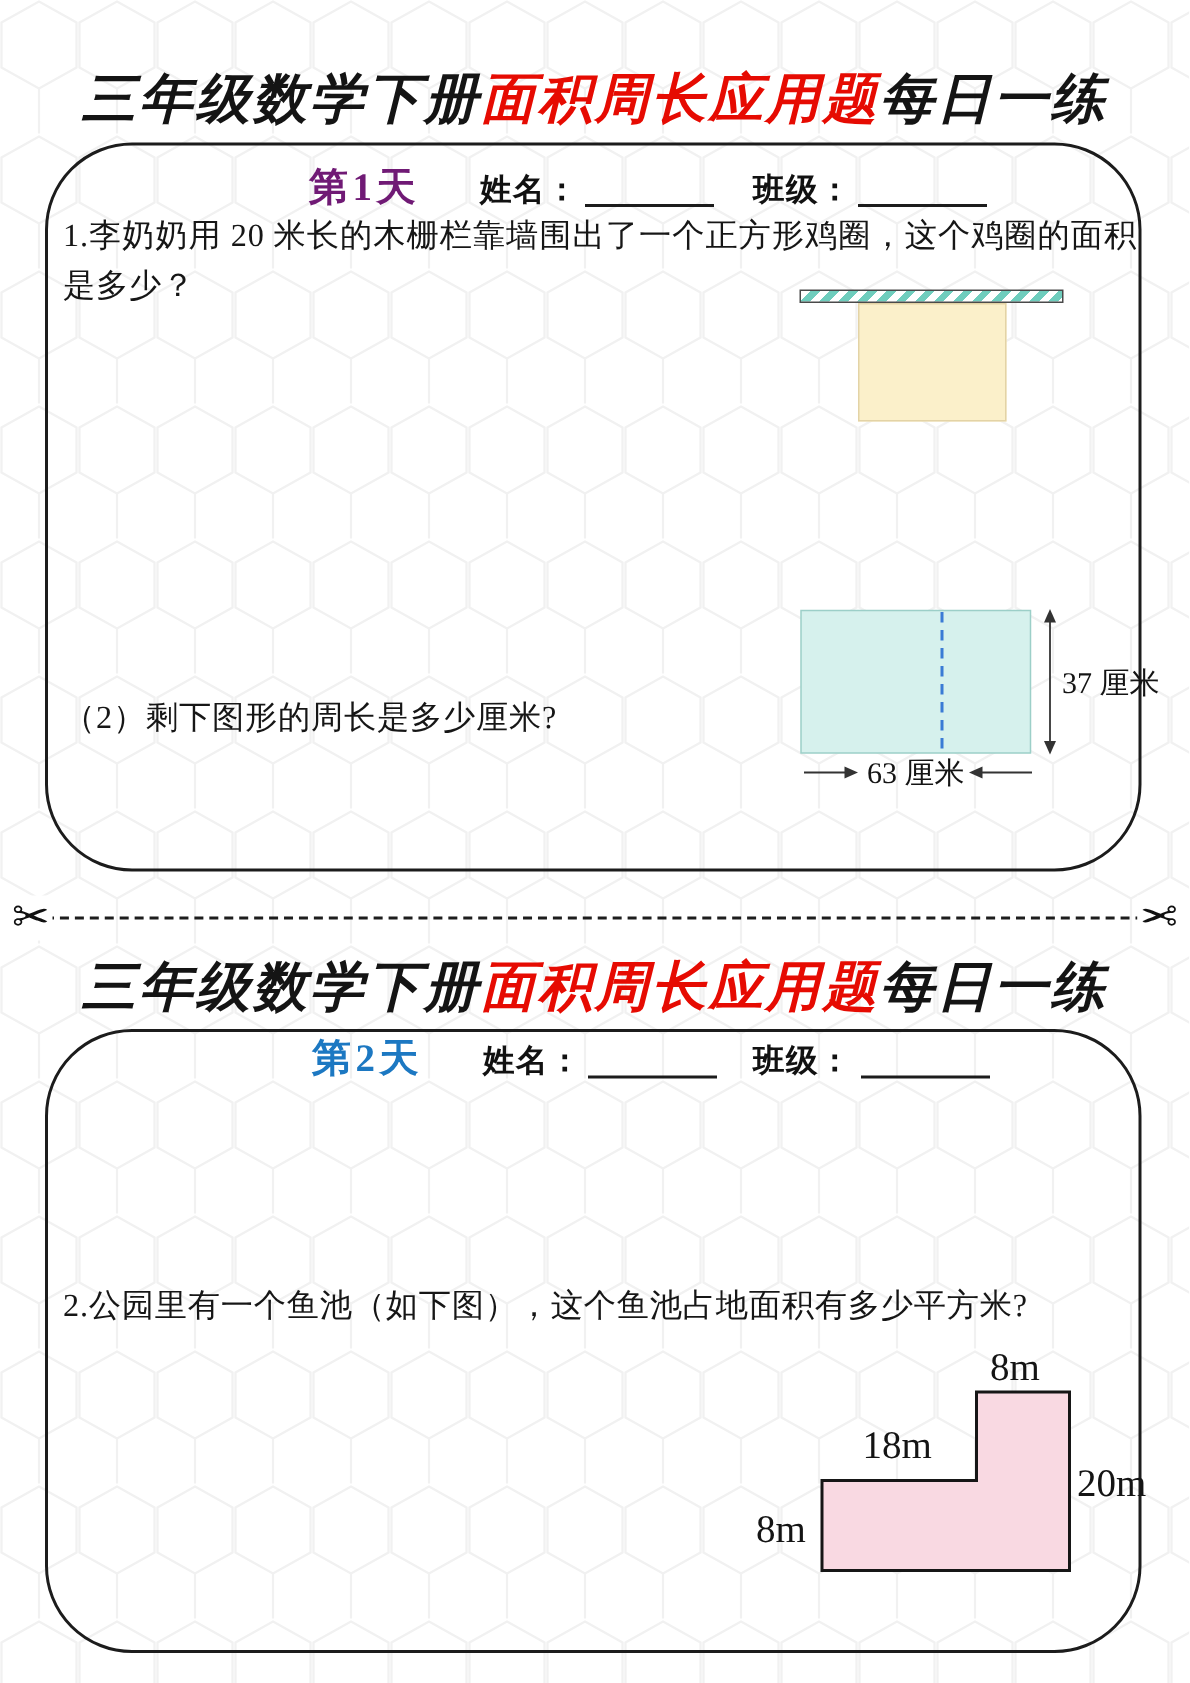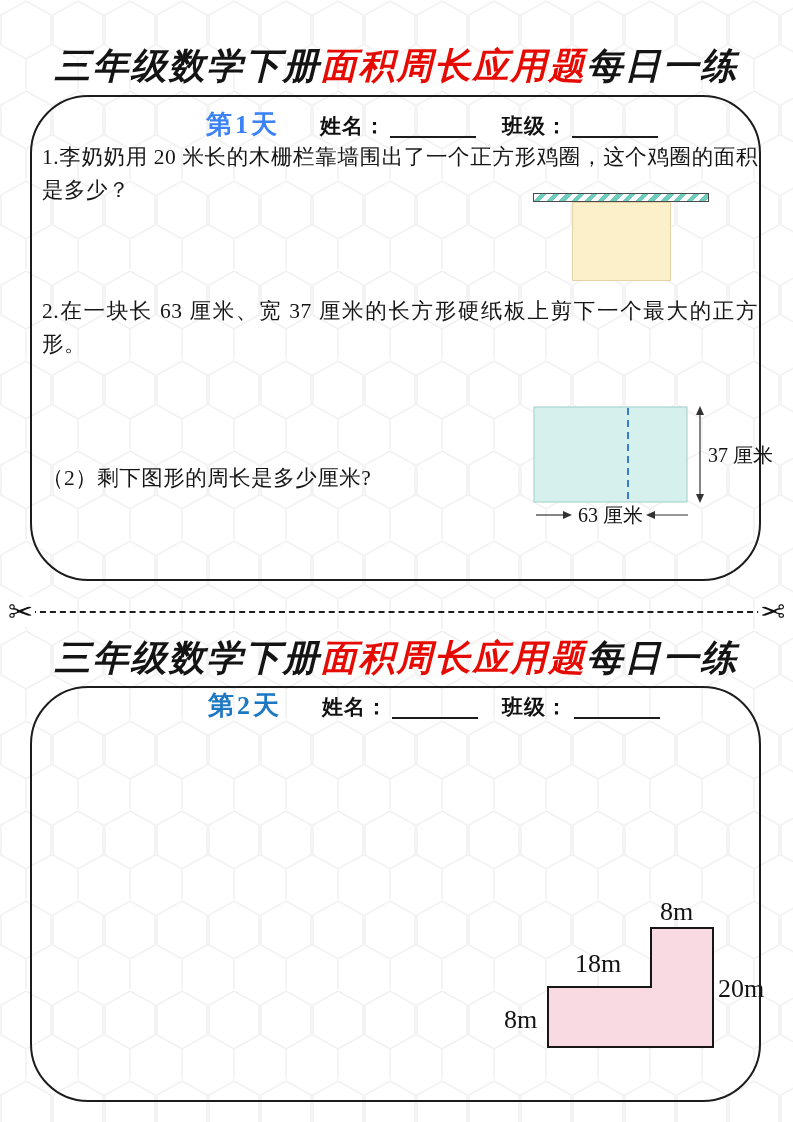--- a/index.html
+++ b/index.html
@@ -62,32 +62,31 @@
   </svg>
 
   <div class="layer">
 
     <div class="abs worksheet-title" style="top:42px;">
       <span>三年级数学下册</span><span class="title-red" style="color:#e60b02;">面积周长应用题</span><span>每日一练</span>
     </div>
 
     <div class="abs day-box box1"></div>
 
-    <div class="abs day-label" style="left:206px; top:107px; color:#3b82f6;">第1天</div>
+    <div class="abs day-label" style="left:206px; top:107px; color:#701a75;">第1天</div>
     <div class="abs field-label" style="left:320px; top:112px;">姓名：</div>
     <div class="abs blank" style="left:390px; top:136px; width:86px;"></div>
     <div class="abs field-label" style="left:502px; top:112px;">班级：</div>
     <div class="abs blank" style="left:572px; top:136px; width:86px;"></div>
 
     <div class="abs ptext" style="left:42px; top:141px; width:716px;">1.李奶奶用 20 米长的木栅栏靠墙围出了一个正方形鸡圈，这个鸡圈的面积是多少？</div>
 
     <div class="abs wall" style="left:533px; top:193px; width:176px; height:9px;"></div>
     <div class="abs pen-square" style="left:572px; top:202px; width:99px; height:79px; background:#fbf0ca;"></div>
 
-    <div class="abs ptext" style="left:42px; top:295px; width:716px;">2.在一块长 63 厘米、宽 37 厘米的长方形硬纸板上剪下一个最大的正方形。</div>
     <div class="abs ptext" style="left:42px; top:462px; width:500px;">（2）剩下图形的周长是多少厘米?</div>
 
     <svg class="abs" style="left:520px; top:398px;" width="273" height="142">
       <rect x="14" y="9" width="153" height="95" fill="#d6f1ed" stroke="#9ccfc8" stroke-width="1"></rect>
       <line x1="108" y1="10" x2="108" y2="103" stroke="#3a7bd5" stroke-width="2" stroke-dasharray="7,5"></line>
 
       <line x1="180" y1="12" x2="180" y2="101" stroke="#333" stroke-width="1.2"></line>
       <path d="M180 8 L176 17 L184 17 Z" fill="#333"></path>
       <path d="M180 105 L176 96 L184 96 Z" fill="#333"></path>
       <text x="188" y="64" font-size="20">37 厘米</text>
@@ -108,20 +107,21 @@
     </div>
 
     <div class="abs day-box box2"></div>
 
     <div class="abs day-label" style="left:208px; top:688px; color:#1c78c2;">第2天</div>
     <div class="abs field-label" style="left:322px; top:693px;">姓名：</div>
     <div class="abs blank" style="left:392px; top:717px; width:86px;"></div>
     <div class="abs field-label" style="left:502px; top:693px;">班级：</div>
     <div class="abs blank" style="left:574px; top:717px; width:86px;"></div>
 
+    <div class="abs ptext" style="left:42px; top:854px; width:716px;">2.公园里有一个鱼池（如下图），这个鱼池占地面积有多少平方米?</div>
 
     <svg class="abs" style="left:480px; top:890px;" width="300" height="195">
       <polygon points="171,38 233,38 233,157 68,157 68,97 171,97" fill="#f9d9e2" stroke="#161616" stroke-width="2"></polygon>
       <text x="180" y="30" font-size="26">8m</text>
       <text x="95" y="82" font-size="26">18m</text>
       <text x="238" y="107" font-size="26">20m</text>
       <text x="24" y="138" font-size="26">8m</text>
     </svg>
 
   </div>

